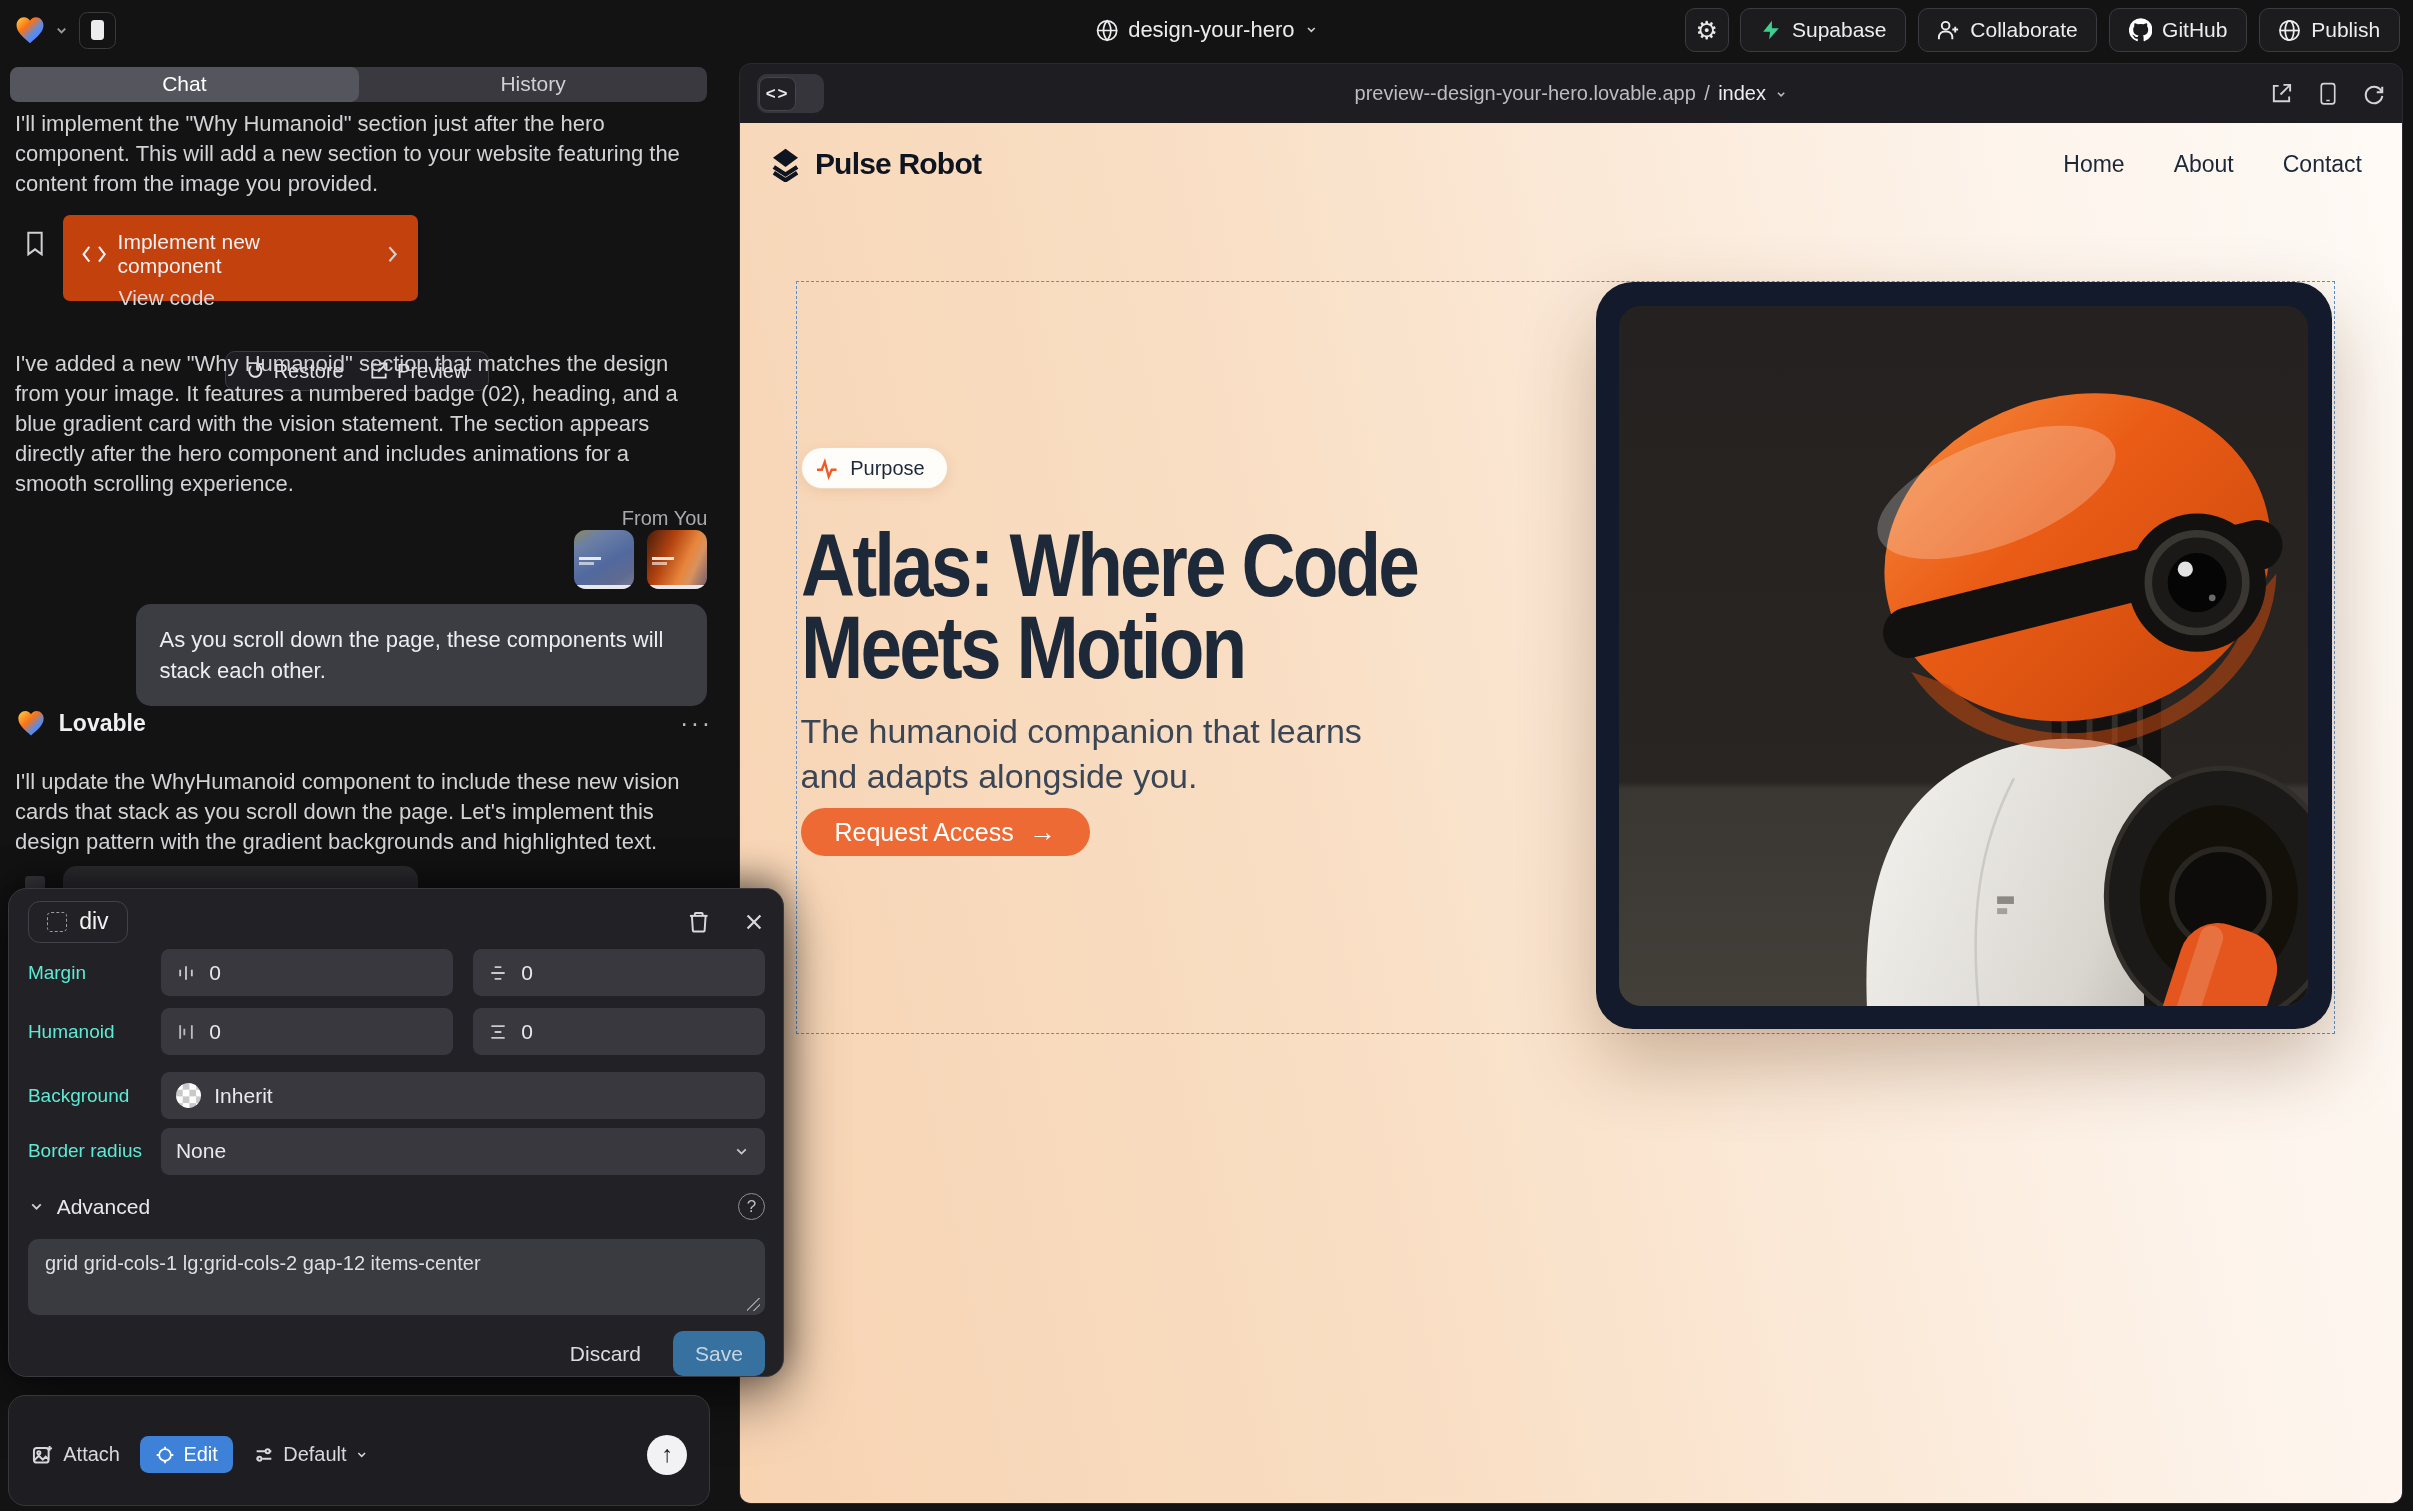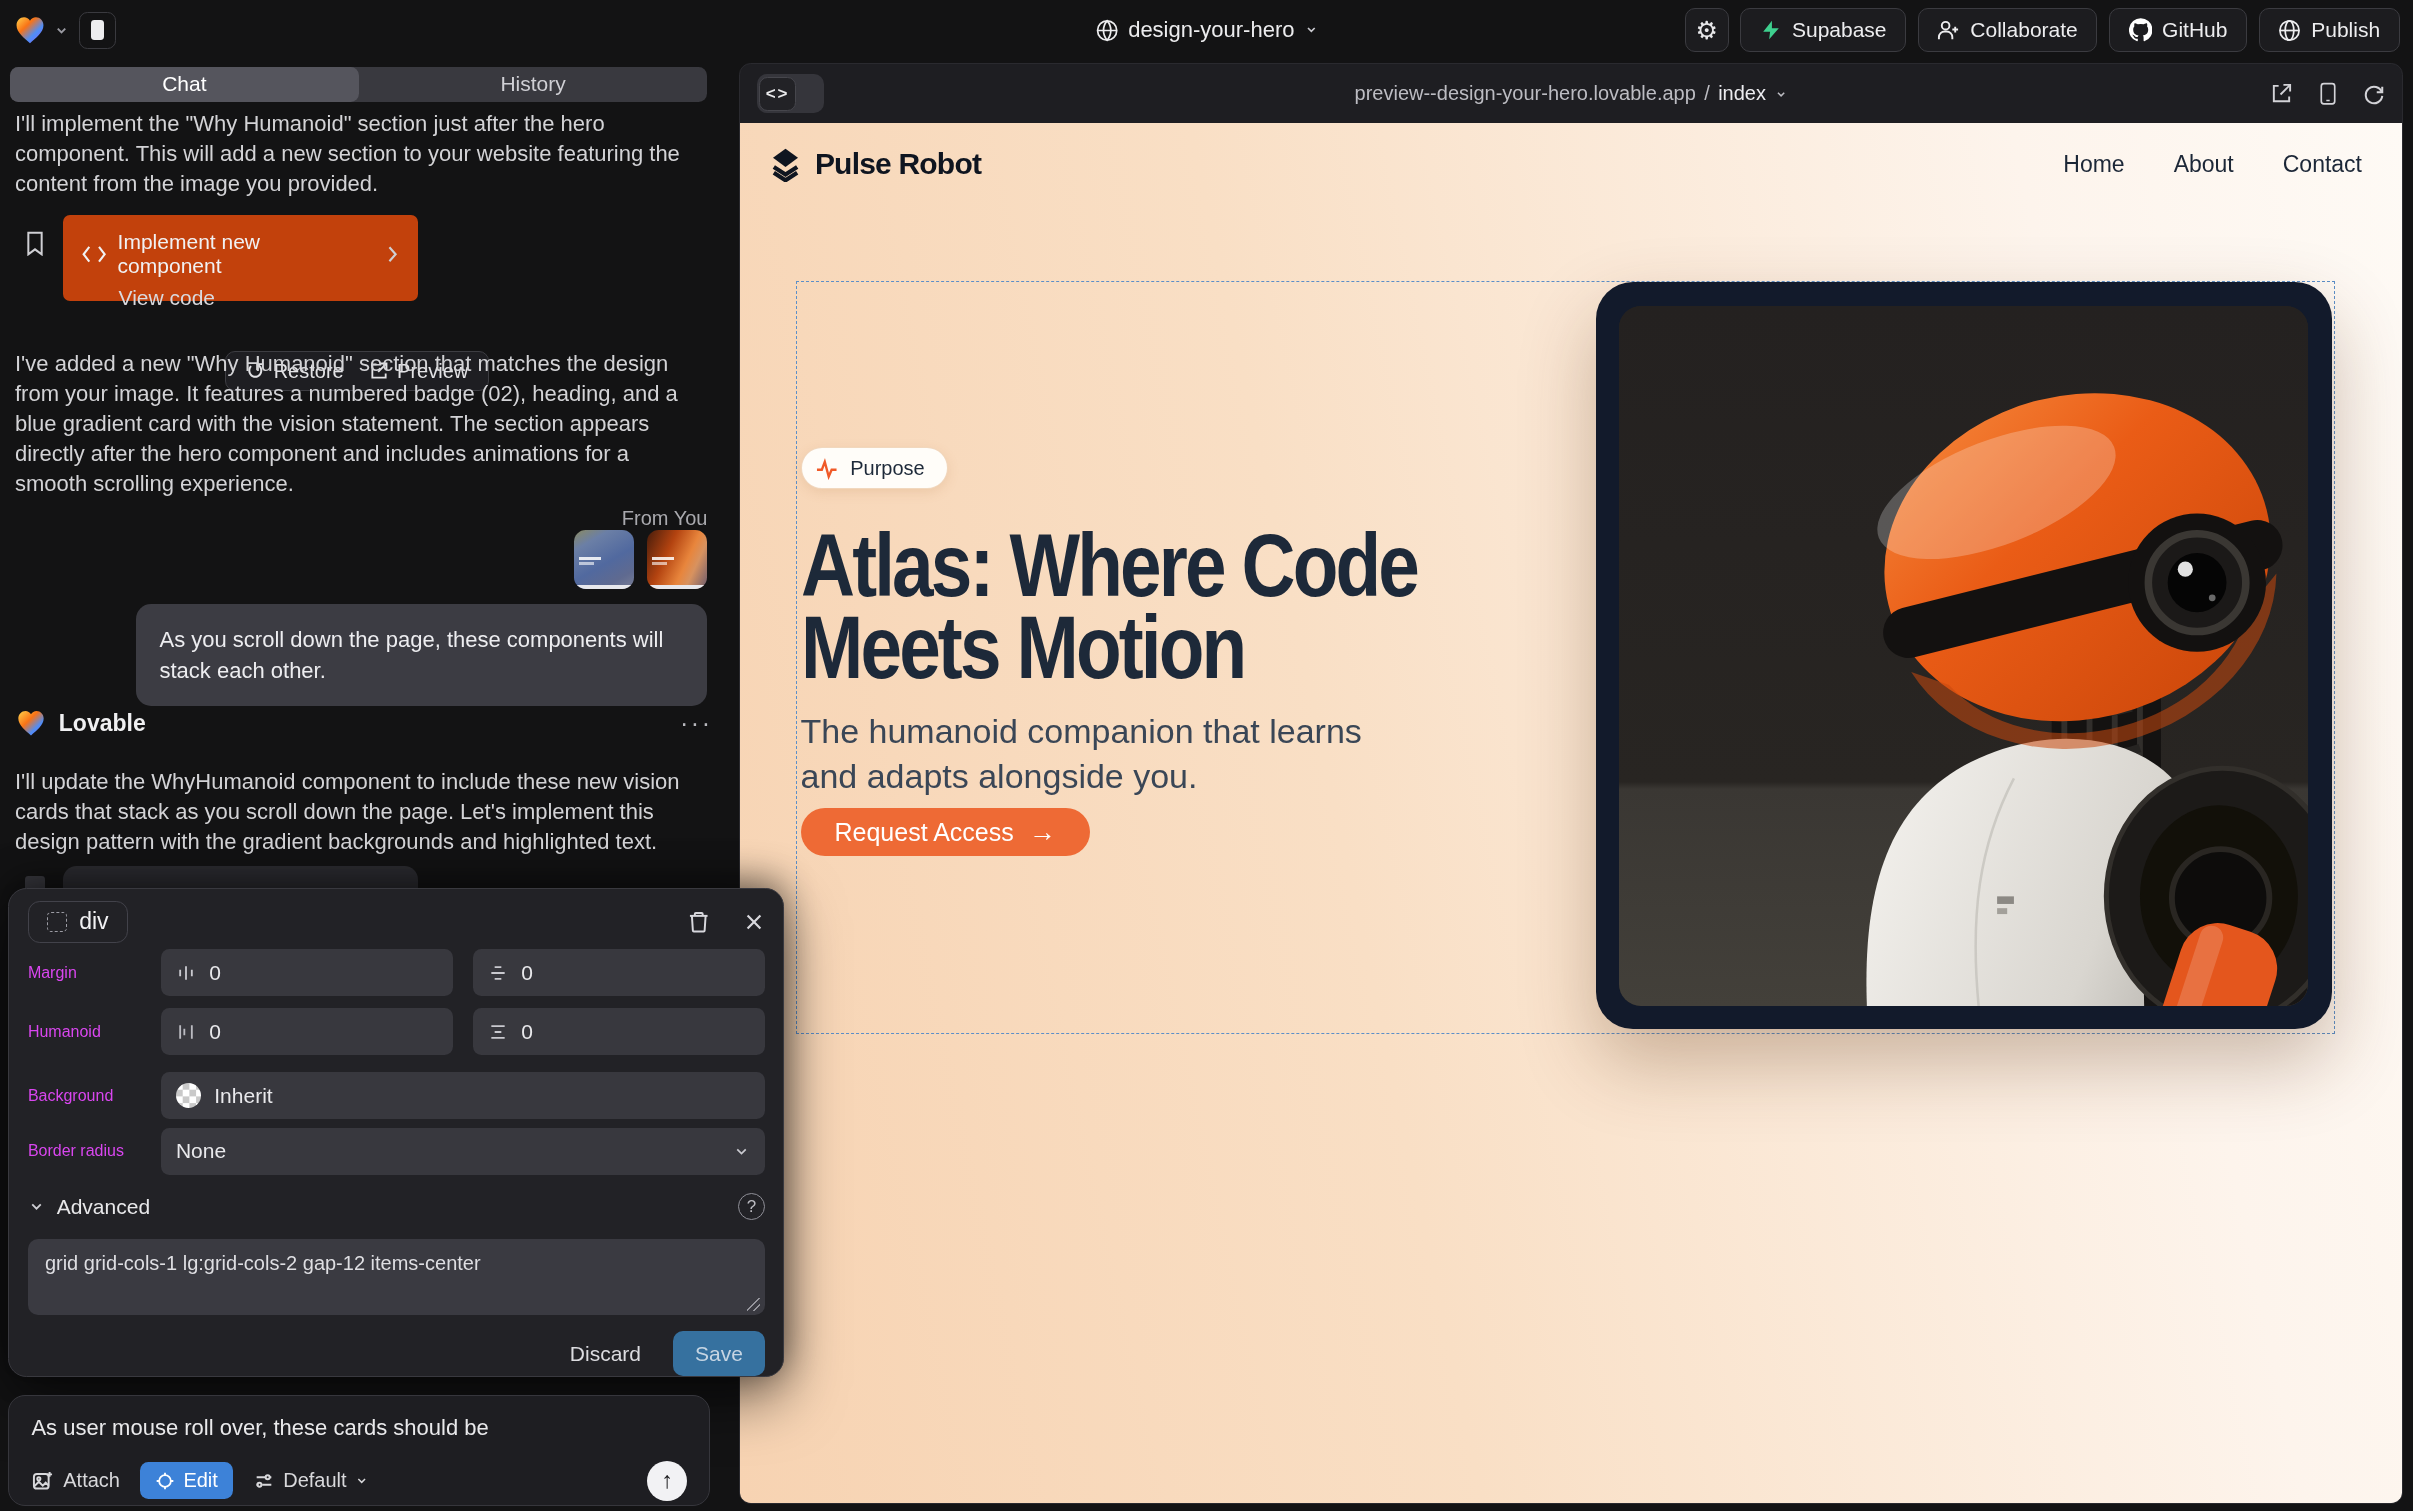--- a/index.html
+++ b/index.html
@@ -59,21 +59,21 @@
 
   
   .inspector { position:absolute; left:8.4px; top:828px; width:776px; height:489px; background:#222226; border:0.8px solid #39393f; border-radius:18.5px; padding:0 18.5px; box-shadow:0 -8.4px 34px rgba(0,0,0,.45), 0 20px 59px rgba(0,0,0,.55); z-index:5; }
   .insp-header { padding-top:11.8px; display:flex; align-items:center; }
   .el-chip { display:inline-flex; align-items:center; gap:11.8px; height:42px; padding:0 18.5px; border:0.8px solid #42424a; border-radius:11.8px; color:#f2f2f4; font-size:23px; cursor:pointer; }
   .el-chip-icon { width:20px; height:20px; border:1.7px dashed #9c9ca4; border-radius:4.2px; }
   .insp-header-icons { margin-left:auto; display:flex; align-items:center; gap:32px; color:#d8d8dd; }
   .insp-header-icons .hicon { cursor:pointer; display:flex; }
   .insp-row { display:flex; align-items:center; margin-top:11.8px; }
   .insp-row.r1 { margin-top:6.7px; } .insp-row.r3 { margin-top:17px; } .insp-row.r4 { margin-top:8.4px; }
-  .insp-label { width:133px; flex:0 0 133px; font-size:16px; color:#d946ef; }
+  .insp-label { width:133px; flex:0 0 133px; font-size:19px; color:#5eead4; }
   .insp-fields { flex:1; display:flex; gap:20px; }
   .field { flex:1; height:47px; background:#38383e; border-radius:8.4px; display:flex; align-items:center; gap:13.4px; padding:0 15px; color:#e9e9ec; font-size:21px; cursor:text; }
   .field .ficon { color:#c9c9cf; display:flex; }
   .field.select { cursor:pointer; }
   .field.select .chev-end { margin-left:auto; color:#c9c9cf; display:flex; }
   .swatch { width:25px; height:25px; border-radius:50%; background:conic-gradient(#c9c9c9 25%,#ffffff 0 50%,#c9c9c9 0 75%,#ffffff 0); background-size:13.4px 13.4px; flex:0 0 25px; }
   .advanced-row { display:flex; align-items:center; gap:11.8px; margin-top:18.5px; height:27px; color:#e8e8ea; font-size:21px; cursor:pointer; }
   .help-circle { margin-left:auto; width:27px; height:27px; border:1.7px solid #8f8f97; border-radius:50%; color:#bcbcc2; font-size:17px; display:flex; align-items:center; justify-content:center; cursor:pointer; }
   .ta-wrap { position:relative; margin-top:18.5px; }
   .classes-ta { width:100%; height:76px; background:#3a3a41; border:none; border-radius:10px; padding:13.4px 17px; color:#dedee2; font-size:20px; font-family:"Liberation Sans","DejaVu Sans",sans-serif; resize:none; }
@@ -379,21 +379,20 @@
           <span class="ta-grip"></span>
         </div>
 
         <div class="insp-footer">
           <button class="discard-btn">Discard</button>
           <button class="save-btn">Save</button>
         </div>
       </section>
 
       <div class="composer">
-        <div class="composer-text">As user mouse roll over, these cards should be</div>
         <div class="composer-actions">
           <span class="comp-item">
             <svg width="23.5" height="23.5" viewBox="0 0 24 24" fill="none" stroke="#d8d8db" stroke-width="2">
               <rect x="3" y="5" width="15" height="15" rx="3"></rect>
                 <circle cx="8" cy="10" r="1.6"></circle>
                 <path d="M3 18 l5-5 4 4 3-3 3 3"></path>
                 <path d="M19 3v5M16.5 5.5h5"></path>
             </svg>
             <span>Attach</span>
           </span>

